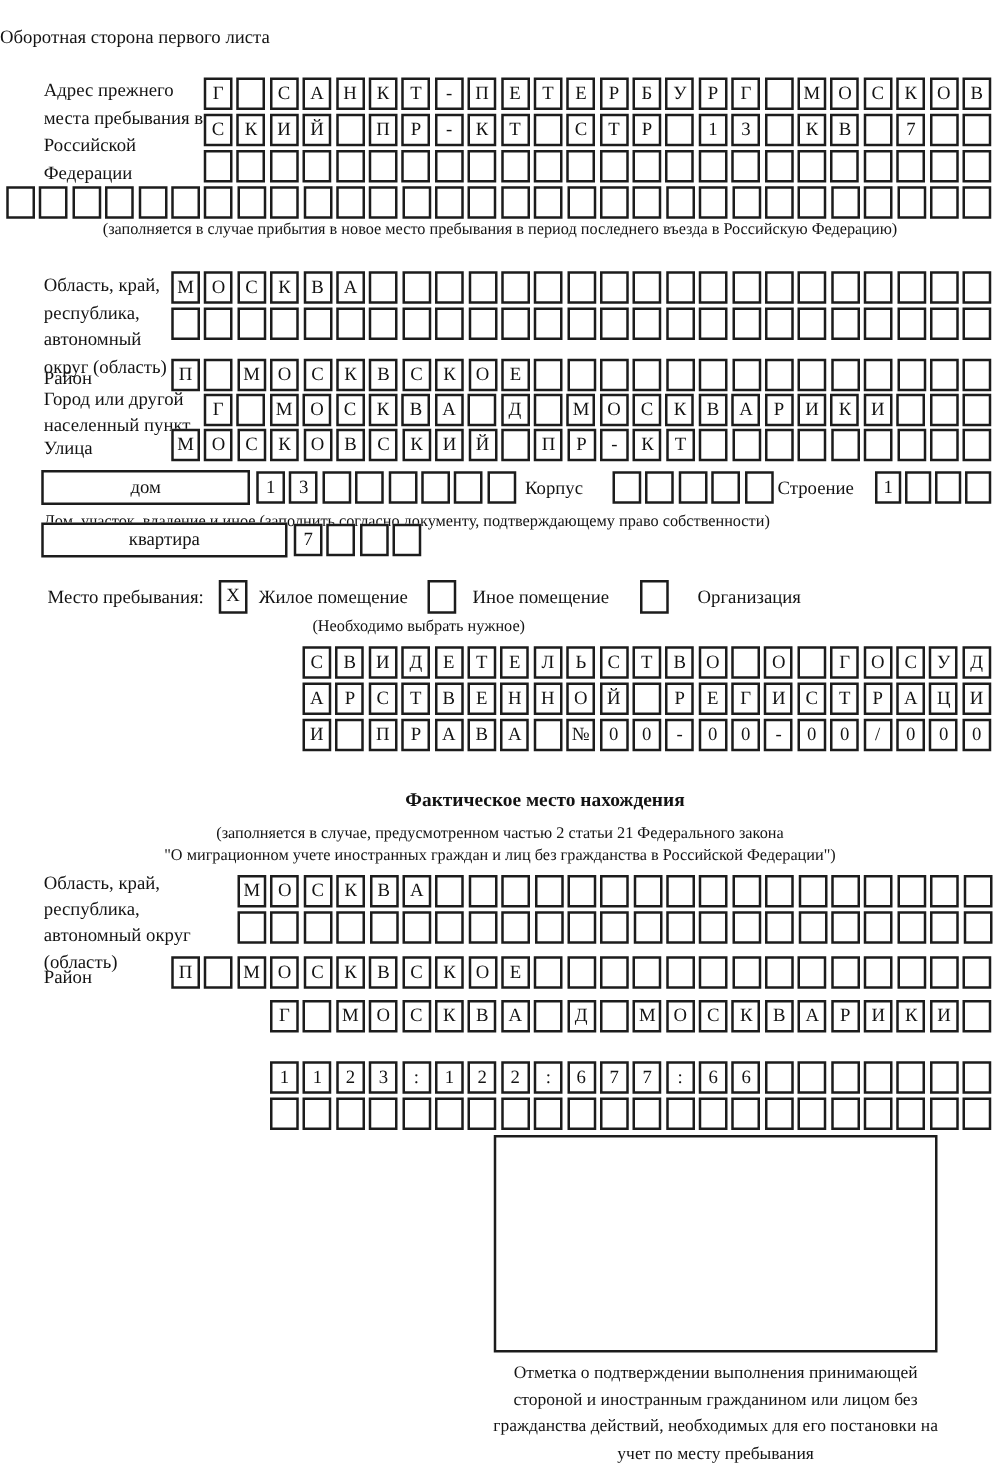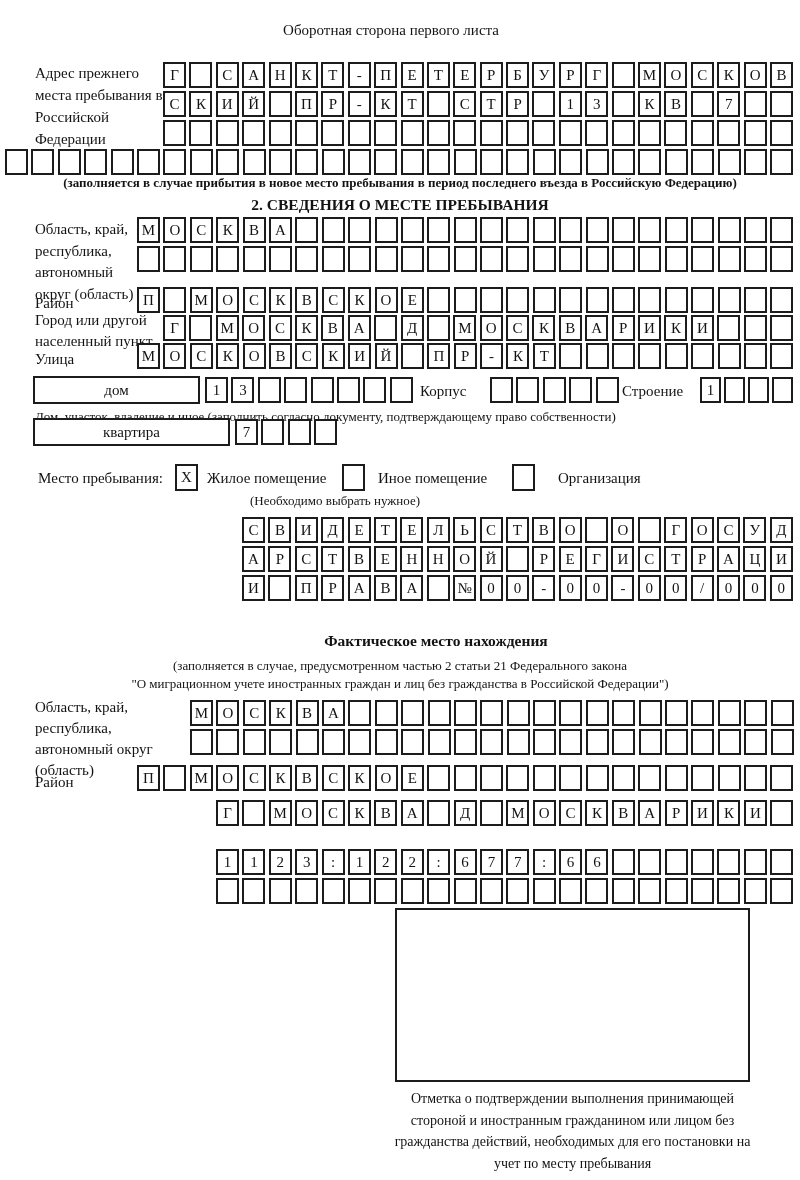--- a/index.html
+++ b/index.html
@@ -20,21 +20,21 @@
   .cbox{position:absolute;width:23px;height:27px;box-sizing:border-box;border:2px solid #1c1c1c;
         display:flex;align-items:center;justify-content:center;font-size:15px;background:#fff;}
   .stamp{position:absolute;box-sizing:border-box;border:2px solid #1c1c1c;background:#fff;}
   .cap{position:absolute;font-size:14px;line-height:21.5px;text-align:center;}
 </style>
 </head>
 <body>
 
 <div class="page">
 
-  <div class="abs" style="left:0;top:22px;width:740px;text-align:center;font-size:15px;padding-left:21px;">Оборотная сторона первого листа</div>
+  <div class="abs" style="left:0;top:22px;width:740px;text-align:left;font-size:15px;">Оборотная сторона первого листа</div>
 
   <div class="lbl" style="left:35px;top:62px;width:130px;line-height:22px;">Адрес прежнего места пребывания в Российской Федерации</div>
   <div class="crow" style="left:163px;top:62px">
       <span class="cell">Г</span>
       <span class="cell"></span>
       <span class="cell">С</span>
       <span class="cell">А</span>
       <span class="cell">Н</span>
       <span class="cell">К</span>
       <span class="cell">Т</span>
@@ -133,23 +133,22 @@
       <span class="cell"></span>
       <span class="cell"></span>
       <span class="cell"></span>
       <span class="cell"></span>
       <span class="cell"></span>
       <span class="cell"></span>
       <span class="cell"></span>
       <span class="cell"></span>
       <span class="cell"></span>
     </div>
-  <div class="note cnote" style="top:174px;font-weight:bold;">(заполняется в случае прибытия в новое место пребывания в период последнего въезда в Российскую Федерацию)</div>
-
-  <div class="h" style="top:196px;">2. СВЕДЕНИЯ О МЕСТЕ ПРЕБЫВАНИЯ</div>
+  <div class="note cnote" style="top:174px;">(заполняется в случае прибытия в новое место пребывания в период последнего въезда в Российскую Федерацию)</div>
+
 
   <div class="lbl" style="left:35px;top:219px;width:112px;line-height:21.5px;">Область, край, республика, автономный округ (область)</div>
   <div class="crow" style="left:137px;top:217px">
       <span class="cell">М</span>
       <span class="cell">О</span>
       <span class="cell">С</span>
       <span class="cell">К</span>
       <span class="cell">В</span>
       <span class="cell">А</span>
       <span class="cell"></span>

